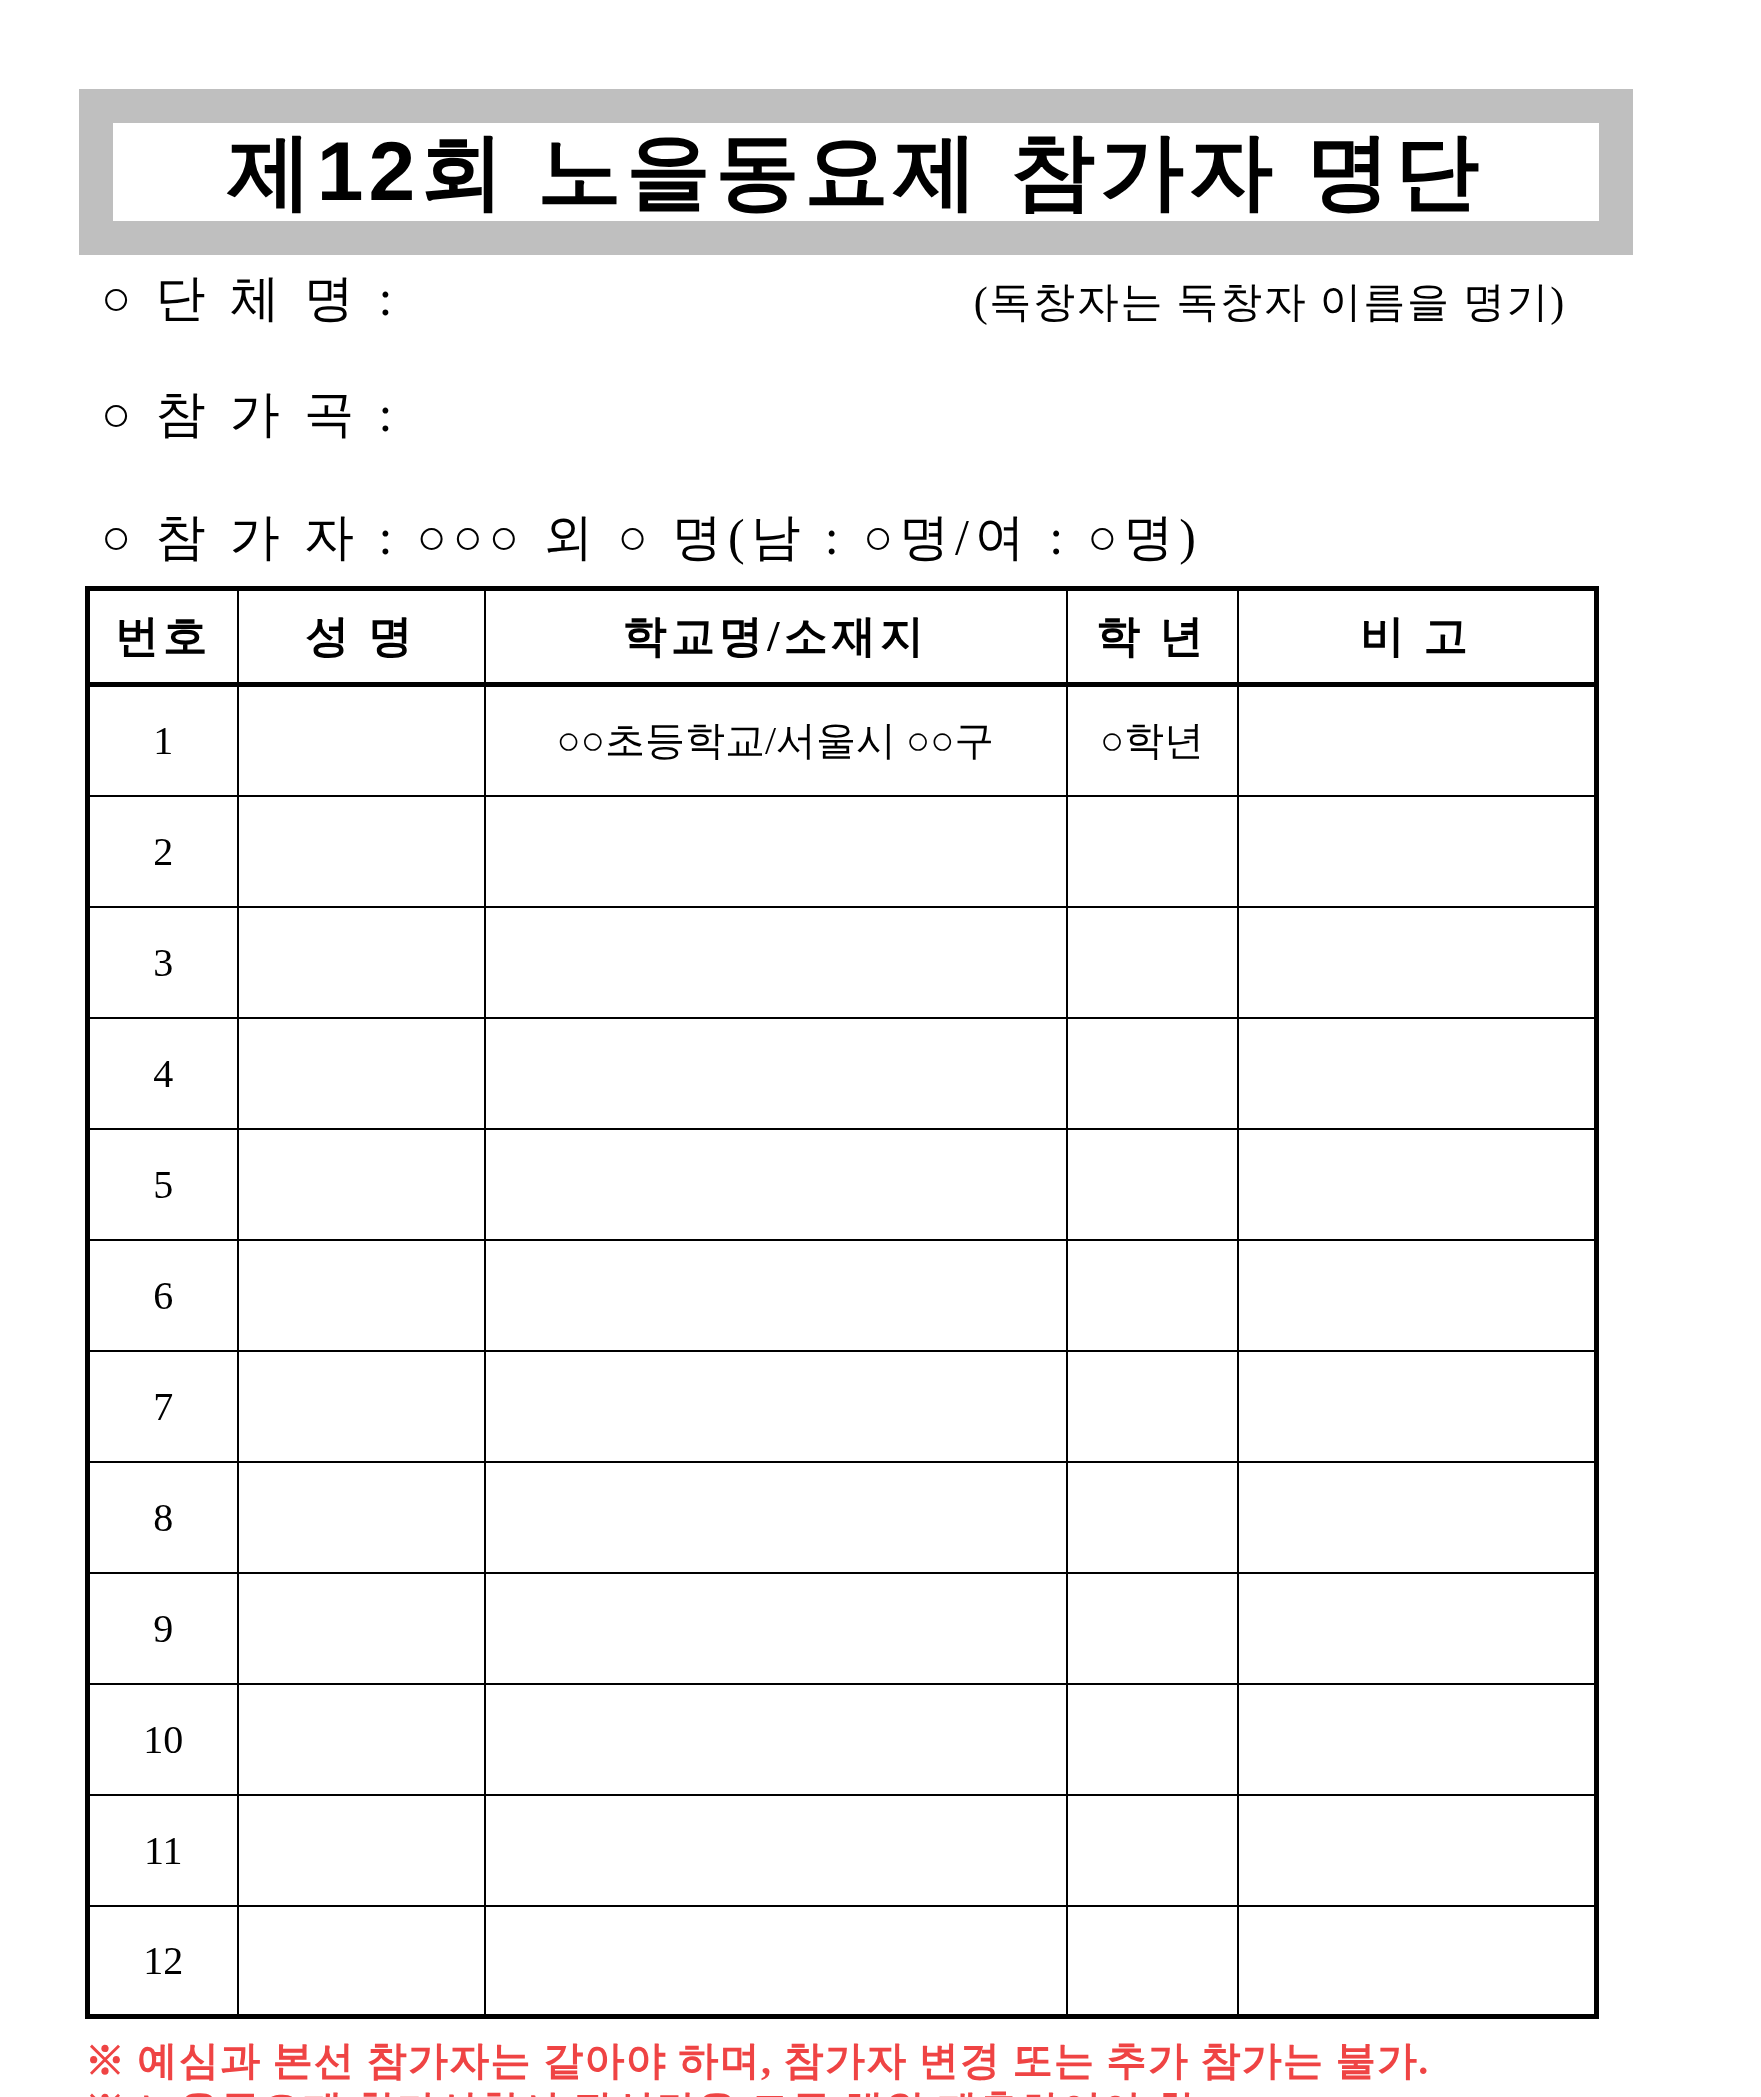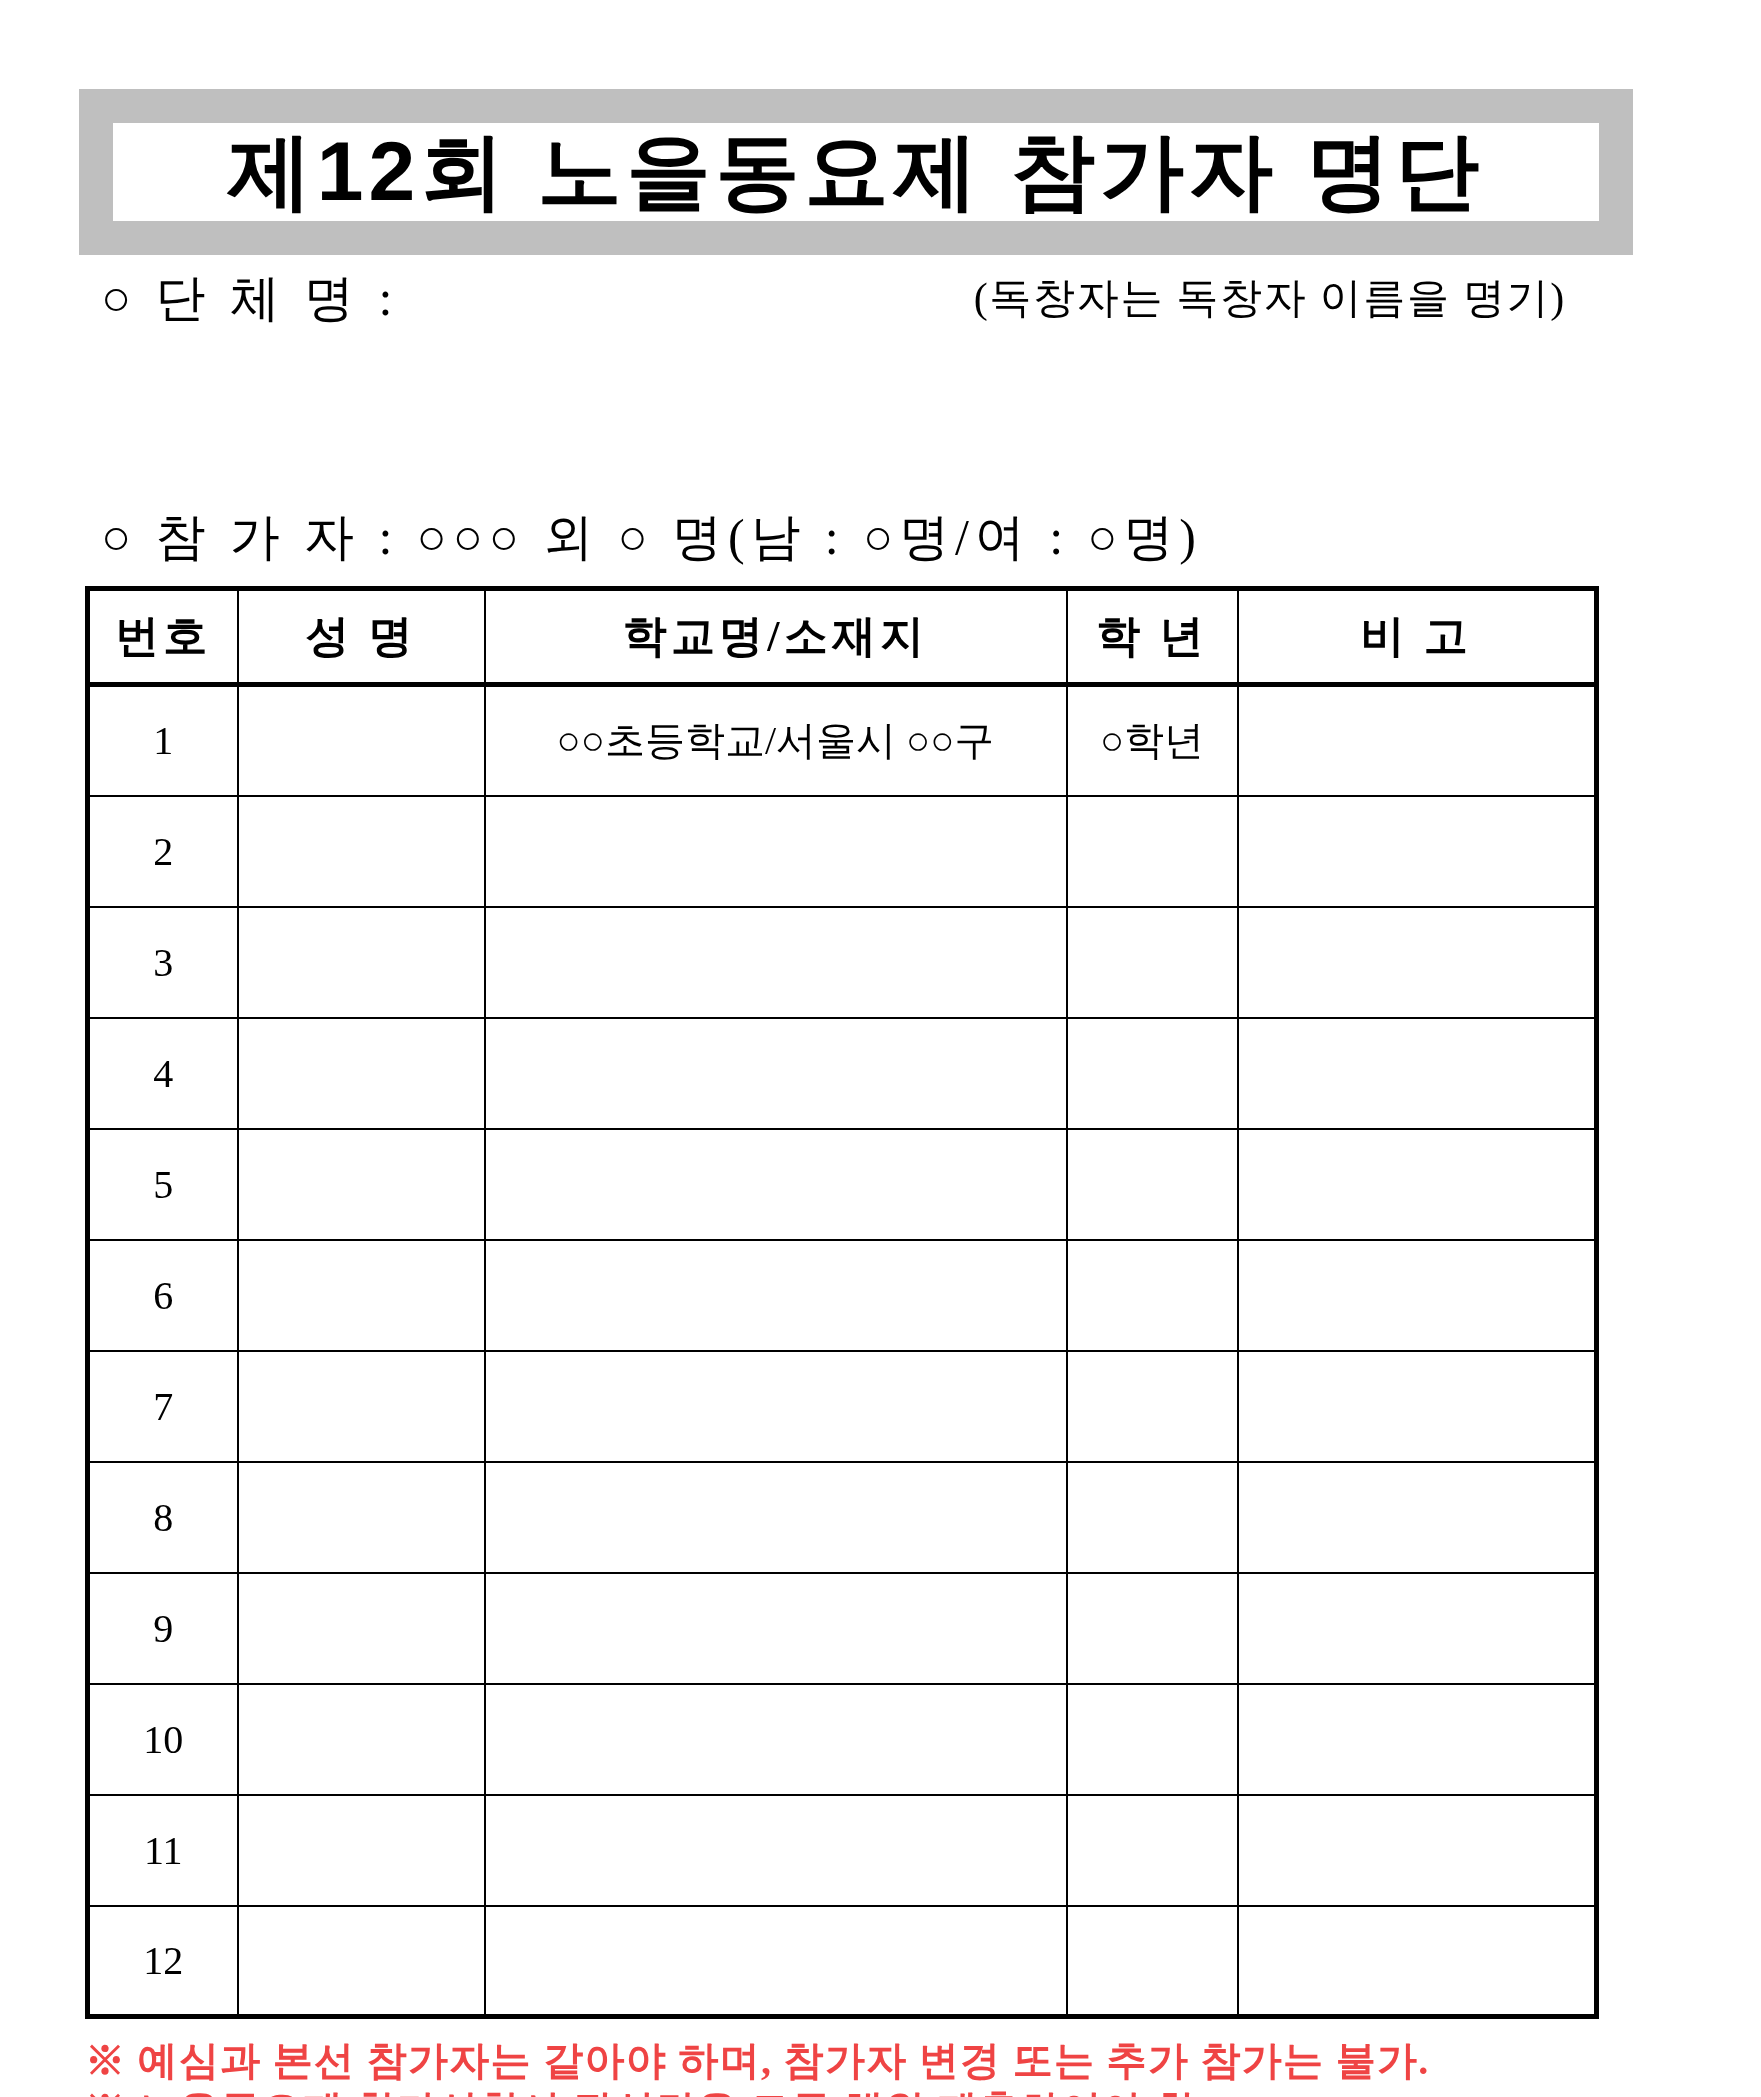--- a/index.html
+++ b/index.html
@@ -58,21 +58,21 @@
   .field-label {
     font-size: 50px;
     letter-spacing: 5.9px;
     line-height: 1;
   }
   .field-note {
     font-size: 42px;
     letter-spacing: 1.7px;
     line-height: 1;
   }
-  .field-1 { top: 273px; }
+  .field-1 { top: 273px; align-items: flex-end; }
   .field-2 { top: 389px; }
   .field-3 { top: 498px; margin-top: 14px; }
 
   
   table.roster {
     position: absolute;
     left: 85px;
     top: 586px;
     width: 1514px;
     border-collapse: collapse;
@@ -127,20 +127,23 @@
     <div class="title-inner">
       <h1>제12회 노을동요제 참가자 명단</h1>
     </div>
   </div>
 
   <div class="field field-1">
     <span class="field-label">○ 단 체 명 :</span>
     <span class="field-note">(독창자는 독창자 이름을 명기)</span>
   </div>
 
+  <div class="field field-2">
+    <span class="field-label">○ 참 가 곡 :</span>
+  </div>
 
   <div class="field field-3">
     <span class="field-label">○ 참 가 자 :  ○○○ 외  ○ 명(남 :  ○명/여 :  ○명)</span>
   </div>
 
   <table class="roster">
     <colgroup>
         <col style="width: 150px;">
         <col style="width: 247px;">
         <col style="width: 582px;">

